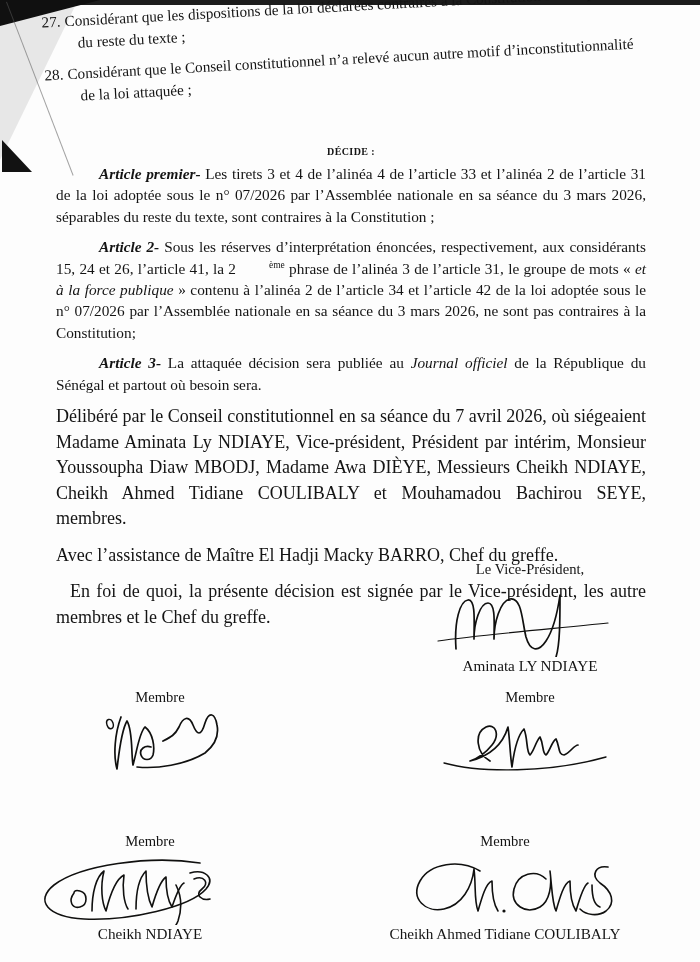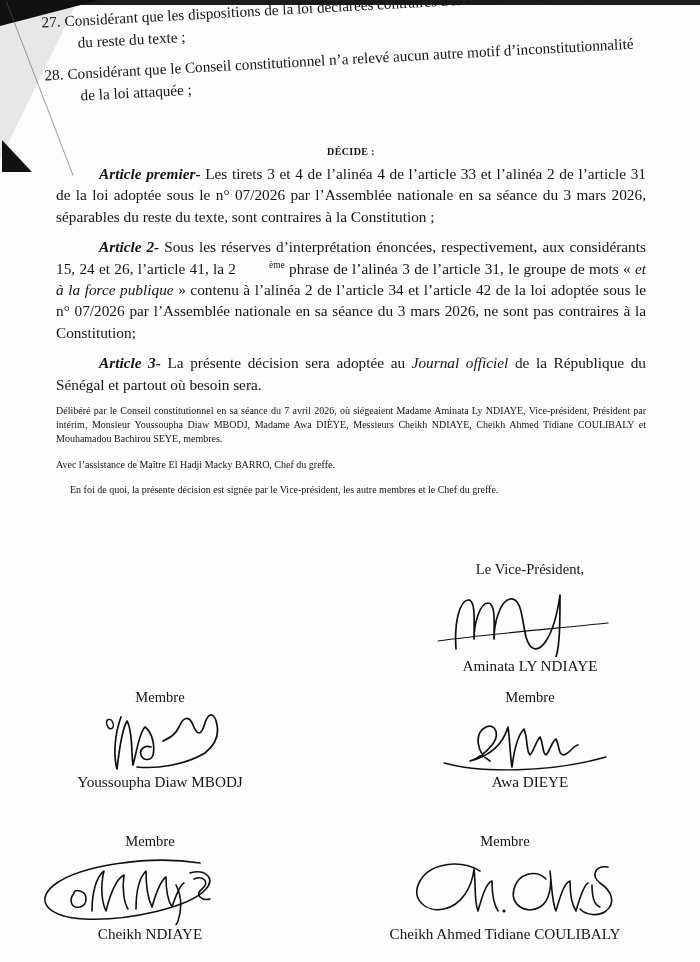--- a/index.html
+++ b/index.html
@@ -105,21 +105,21 @@
   }
   p.art {
     margin: 0 0 9px 0;
     font-size: 15.3px;
     line-height: 1.40;
     text-align: justify;
     text-justify: inter-word;
   }
   p.para {
     margin: 0 0 11px 0;
-    font-size: 10px;
+    font-size: 18px;
     line-height: 1.42;
     text-align: justify;
     text-justify: inter-word;
   }
   p.para.indent { text-indent: 14px; }
   .art-label { font-style: italic; font-weight: bold; margin-left: 43px; }
   .it { font-style: italic; }
   sup.ord { font-size: 0.62em; vertical-align: super; margin-left: 33px; }
 
   
@@ -176,21 +176,21 @@
 
     <p class="art">
       <span class="art-label">Article premier-</span><span> Les tirets 3 et 4 de l’alinéa 4 de l’article 33 et l’alinéa 2 de l’article 31 de la loi adoptée sous le n° 07/2026 par l’Assemblée nationale en sa séance du 3 mars 2026, séparables du reste du texte, sont contraires à la Constitution ;</span>
     </p>
 
     <p class="art">
       <span class="art-label">Article 2-</span><span> Sous les réserves d’interprétation énoncées, respectivement, aux considérants 15, 24 et 26, l’article 41, la 2</span><sup class="ord">ème</sup><span> phrase de l’alinéa 3 de l’article 31, le groupe de mots « </span><span class="it">et à la force publique</span><span> » contenu à l’alinéa 2 de l’article 34 et l’article 42 de la loi adoptée sous le n° 07/2026 par l’Assemblée nationale en sa séance du 3 mars 2026, ne sont pas contraires à la Constitution;</span>
     </p>
 
     <p class="art">
-      <span class="art-label">Article 3-</span><span> La présente décision sera adoptée au </span><span class="it">Journal officiel</span><span> de la République du Sénégal et partout où besoin sera.</span>
+      <span class="art-label">Article 3-</span><span> La attaquée décision sera publiée au </span><span class="it">Journal officiel</span><span> de la République du Sénégal et partout où besoin sera.</span>
     </p>
 
     <p class="para">Délibéré par le Conseil constitutionnel en sa séance du 7 avril 2026, où siégeaient Madame Aminata Ly NDIAYE, Vice-président, Président par intérim, Monsieur Youssoupha Diaw MBODJ, Madame Awa DIÈYE, Messieurs Cheikh NDIAYE, Cheikh Ahmed Tidiane COULIBALY et Mouhamadou Bachirou SEYE, membres.</p>
 
     <p class="para">Avec l’assistance de Maître El Hadji Macky BARRO, Chef du greffe.</p>
 
     <p class="para indent">En foi de quoi, la présente décision est signée par le Vice-président, les autre membres et le Chef du greffe.</p>
 
   </div>
 
@@ -205,30 +205,28 @@
       <p class="sig-name">Aminata LY NDIAYE</p>
     </div>
 
     <div class="sig-block" style="top:148px; left:20px; width:280px;">
       <p class="sig-role">Membre</p>
       <svg class="sig-ink" width="190" height="66" viewBox="0 0 190 66" aria-hidden="true">
         <path d="M56 10 C50 26 48 48 52 62 C54 46 56 24 62 14 C68 24 66 46 68 58 C72 44 74 26 80 20 C88 26 90 40 88 48 C86 54 78 54 76 48 C74 42 80 38 86 40" stroke-width="1.7"></path>
         <path d="M42 18 C40 12 46 10 48 16 C50 22 44 24 42 18" stroke-width="1.4"></path>
         <path d="M98 34 C106 30 110 28 114 20 C118 10 124 8 128 18 C132 28 136 30 140 16 C144 4 150 6 152 18 C154 28 150 38 140 46 C120 58 92 62 72 60" stroke-width="1.7"></path>
       </svg>
-      <p class="sig-name">Youssoupha Diaw MBODJ</p>
     </div>
 
     <div class="sig-block" style="top:148px; left:400px; width:260px;">
       <p class="sig-role">Membre</p>
       <svg class="sig-ink" width="200" height="66" viewBox="0 0 200 66" aria-hidden="true">
         <path d="M60 54 C46 46 44 26 56 20 C66 16 70 28 62 38 C54 48 46 52 40 54 C56 50 72 40 78 20 C80 34 80 48 82 60 C84 44 88 28 94 22 C98 32 96 44 100 48 C104 44 106 34 110 30 C114 38 112 46 116 48 C120 44 122 34 126 32 C130 40 128 48 134 48 C140 46 144 38 148 38" stroke-width="1.7"></path>
         <path d="M14 56 C50 66 120 66 176 50" stroke-width="1.4"></path>
       </svg>
-      <p class="sig-name">Awa DIEYE</p>
     </div>
 
     <div class="sig-block" style="top:292px; left:0px; width:300px;">
       <p class="sig-role">Membre</p>
       <svg class="sig-ink" width="240" height="74" viewBox="0 0 240 74" aria-hidden="true">
         <path d="M170 12 C120 4 50 14 24 34 C4 50 18 66 54 68 C100 70 160 56 176 38 C186 26 174 18 160 22" stroke-width="1.6"></path>
         <path d="M44 42 C38 50 42 58 50 56 C58 54 58 42 50 40 C44 38 44 42 44 42" stroke-width="1.6"></path>
         <path d="M62 60 C62 42 66 26 74 20 C70 36 72 52 76 60 C80 44 86 28 94 24 C92 38 94 52 98 58" stroke-width="1.6"></path>
         <path d="M106 58 C106 40 110 26 116 20 C116 34 118 48 122 56 C126 42 130 30 136 26 C136 40 138 50 142 56 C146 44 150 34 154 32" stroke-width="1.6"></path>
         <path d="M146 34 C152 46 152 58 148 70 C144 80 136 82 132 76" stroke-width="1.6"></path>

